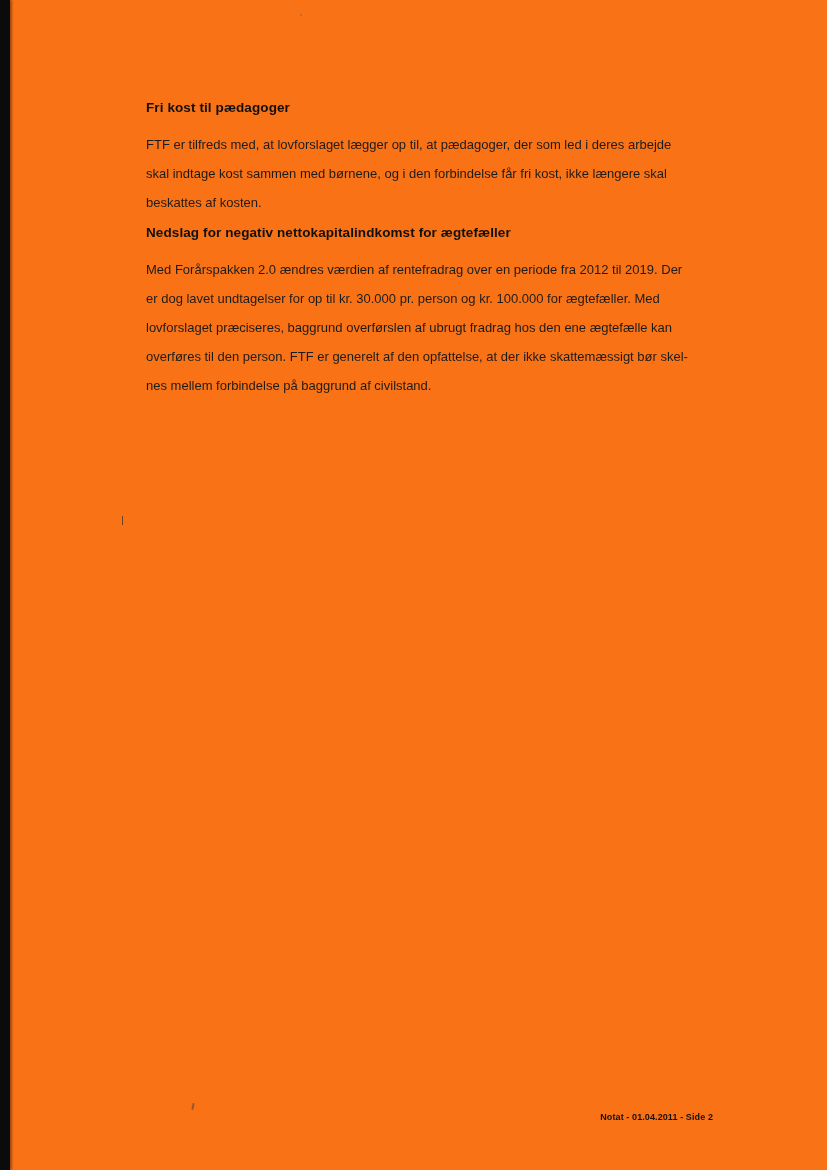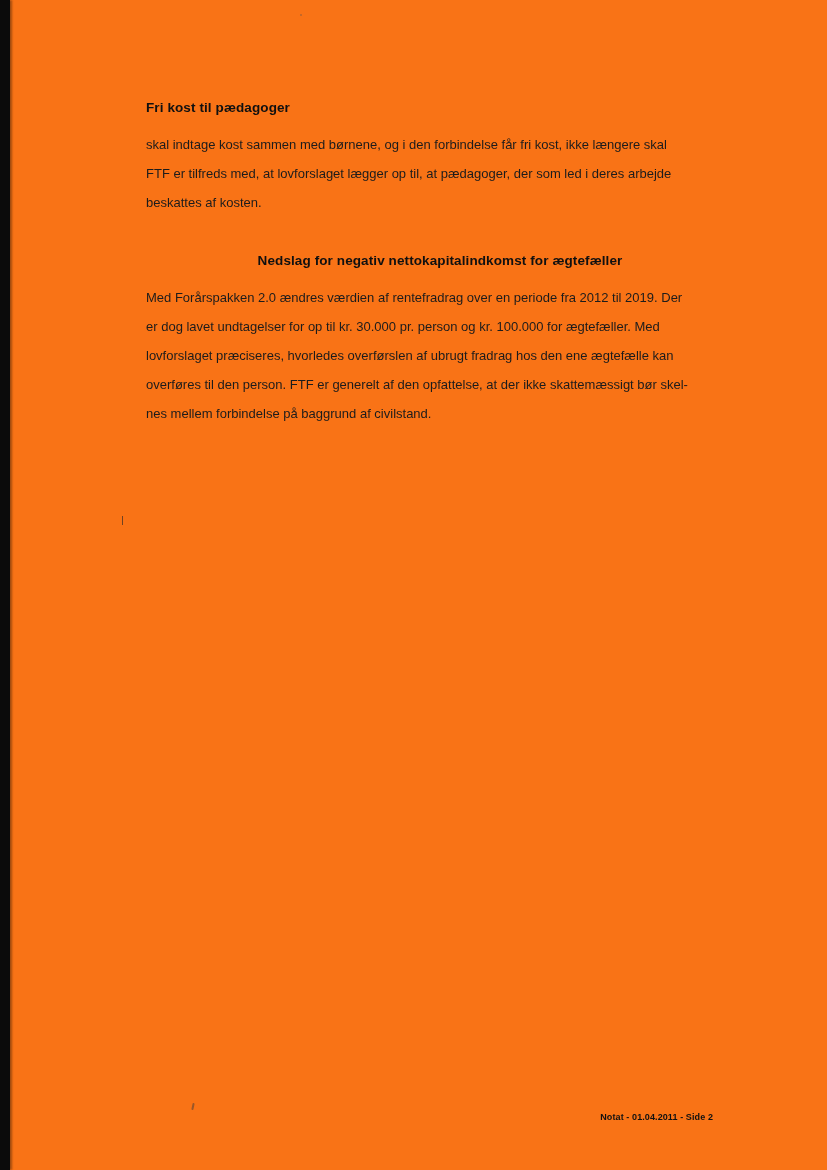--- a/index.html
+++ b/index.html
@@ -37,22 +37,21 @@
       width: 588px;
     }
     .heading {
       font-size: 13.5px;
       font-weight: bold;
       color: #101010;
       margin: 0 0 15px 0;
       letter-spacing: 0.1px;
     }
     .heading.second {
-      margin-top: 36px;
-      text-align: center;
+      margin-top: 8px;
     }
     .paragraph {
       margin: 0;
     }
     .text-line {
       font-size: 13px;
       line-height: 29px;
       white-space: nowrap;
       color: #1c1c1c;
     }
@@ -102,31 +101,31 @@
   <div class="scan-edge"></div>
   <div class="speck-1"></div>
   <div class="speck-2"></div>
   <div class="speck-3"></div>
 
   <div class="content">
 
     <div class="heading">Fri kost til pædagoger</div>
 
     <div class="paragraph">
+      <div class="text-line">FTF er tilfreds med, at lovforslaget lægger op til, at pædagoger, der som led i deres arbejde</div>
       <div class="text-line">skal indtage kost sammen med børnene, og i den forbindelse får fri kost, ikke længere skal</div>
-      <div class="text-line">FTF er tilfreds med, at lovforslaget lægger op til, at pædagoger, der som led i deres arbejde</div>
       <div class="text-line">beskattes af kosten.</div>
     </div>
 
     <div class="heading second">Nedslag for negativ nettokapitalindkomst for ægtefæller</div>
 
     <div class="paragraph">
       <div class="text-line">Med Forårspakken 2.0 ændres værdien af rentefradrag over en periode fra 2012 til 2019. Der</div>
       <div class="text-line">er dog lavet undtagelser for op til kr. 30.000 pr. person og kr. 100.000 for ægtefæller. Med</div>
-      <div class="text-line">lovforslaget præciseres, hvorledes overførslen af ubrugt fradrag hos den ene ægtefælle kan</div>
+      <div class="text-line">lovforslaget præciseres, baggrund overførslen af ubrugt fradrag hos den ene ægtefælle kan</div>
       <div class="text-line">overføres til den person. FTF er generelt af den opfattelse, at der ikke skattemæssigt bør skel-</div>
       <div class="text-line">nes mellem forbindelse på baggrund af civilstand.</div>
     </div>
 
   </div>
 
   <div class="footer">Notat - 01.04.2011 - Side 2</div>
 
 </div>
 

